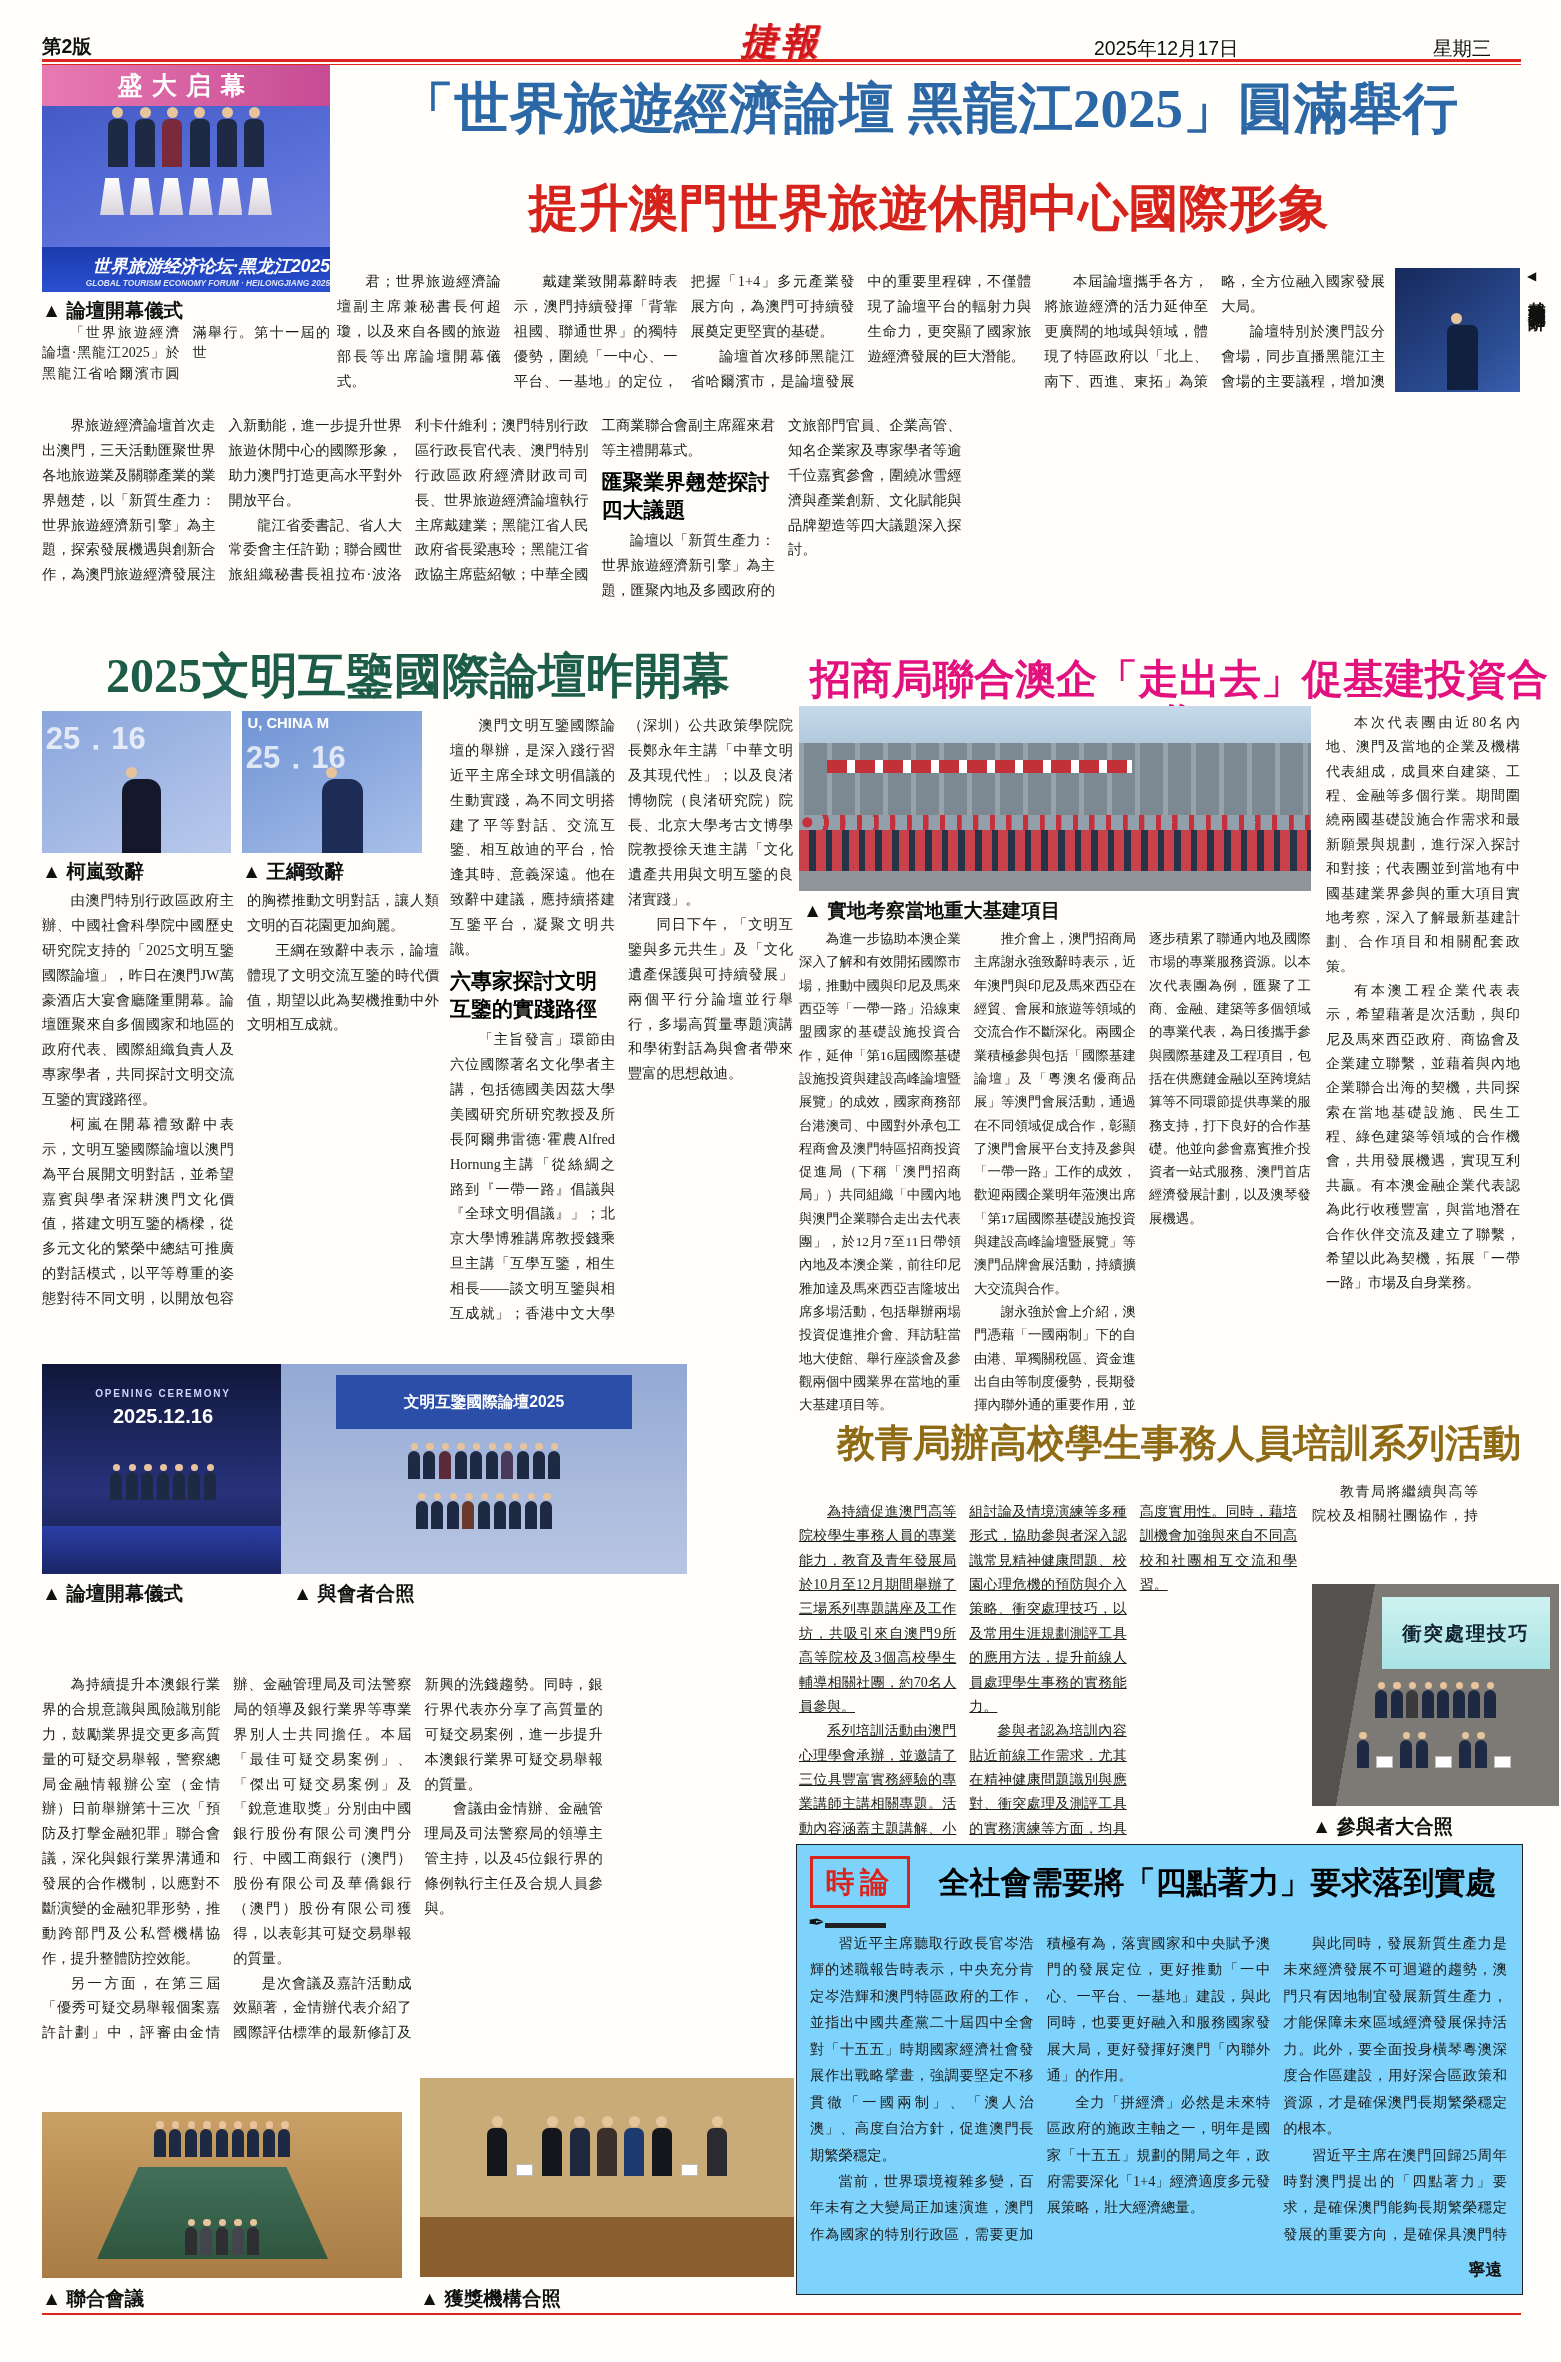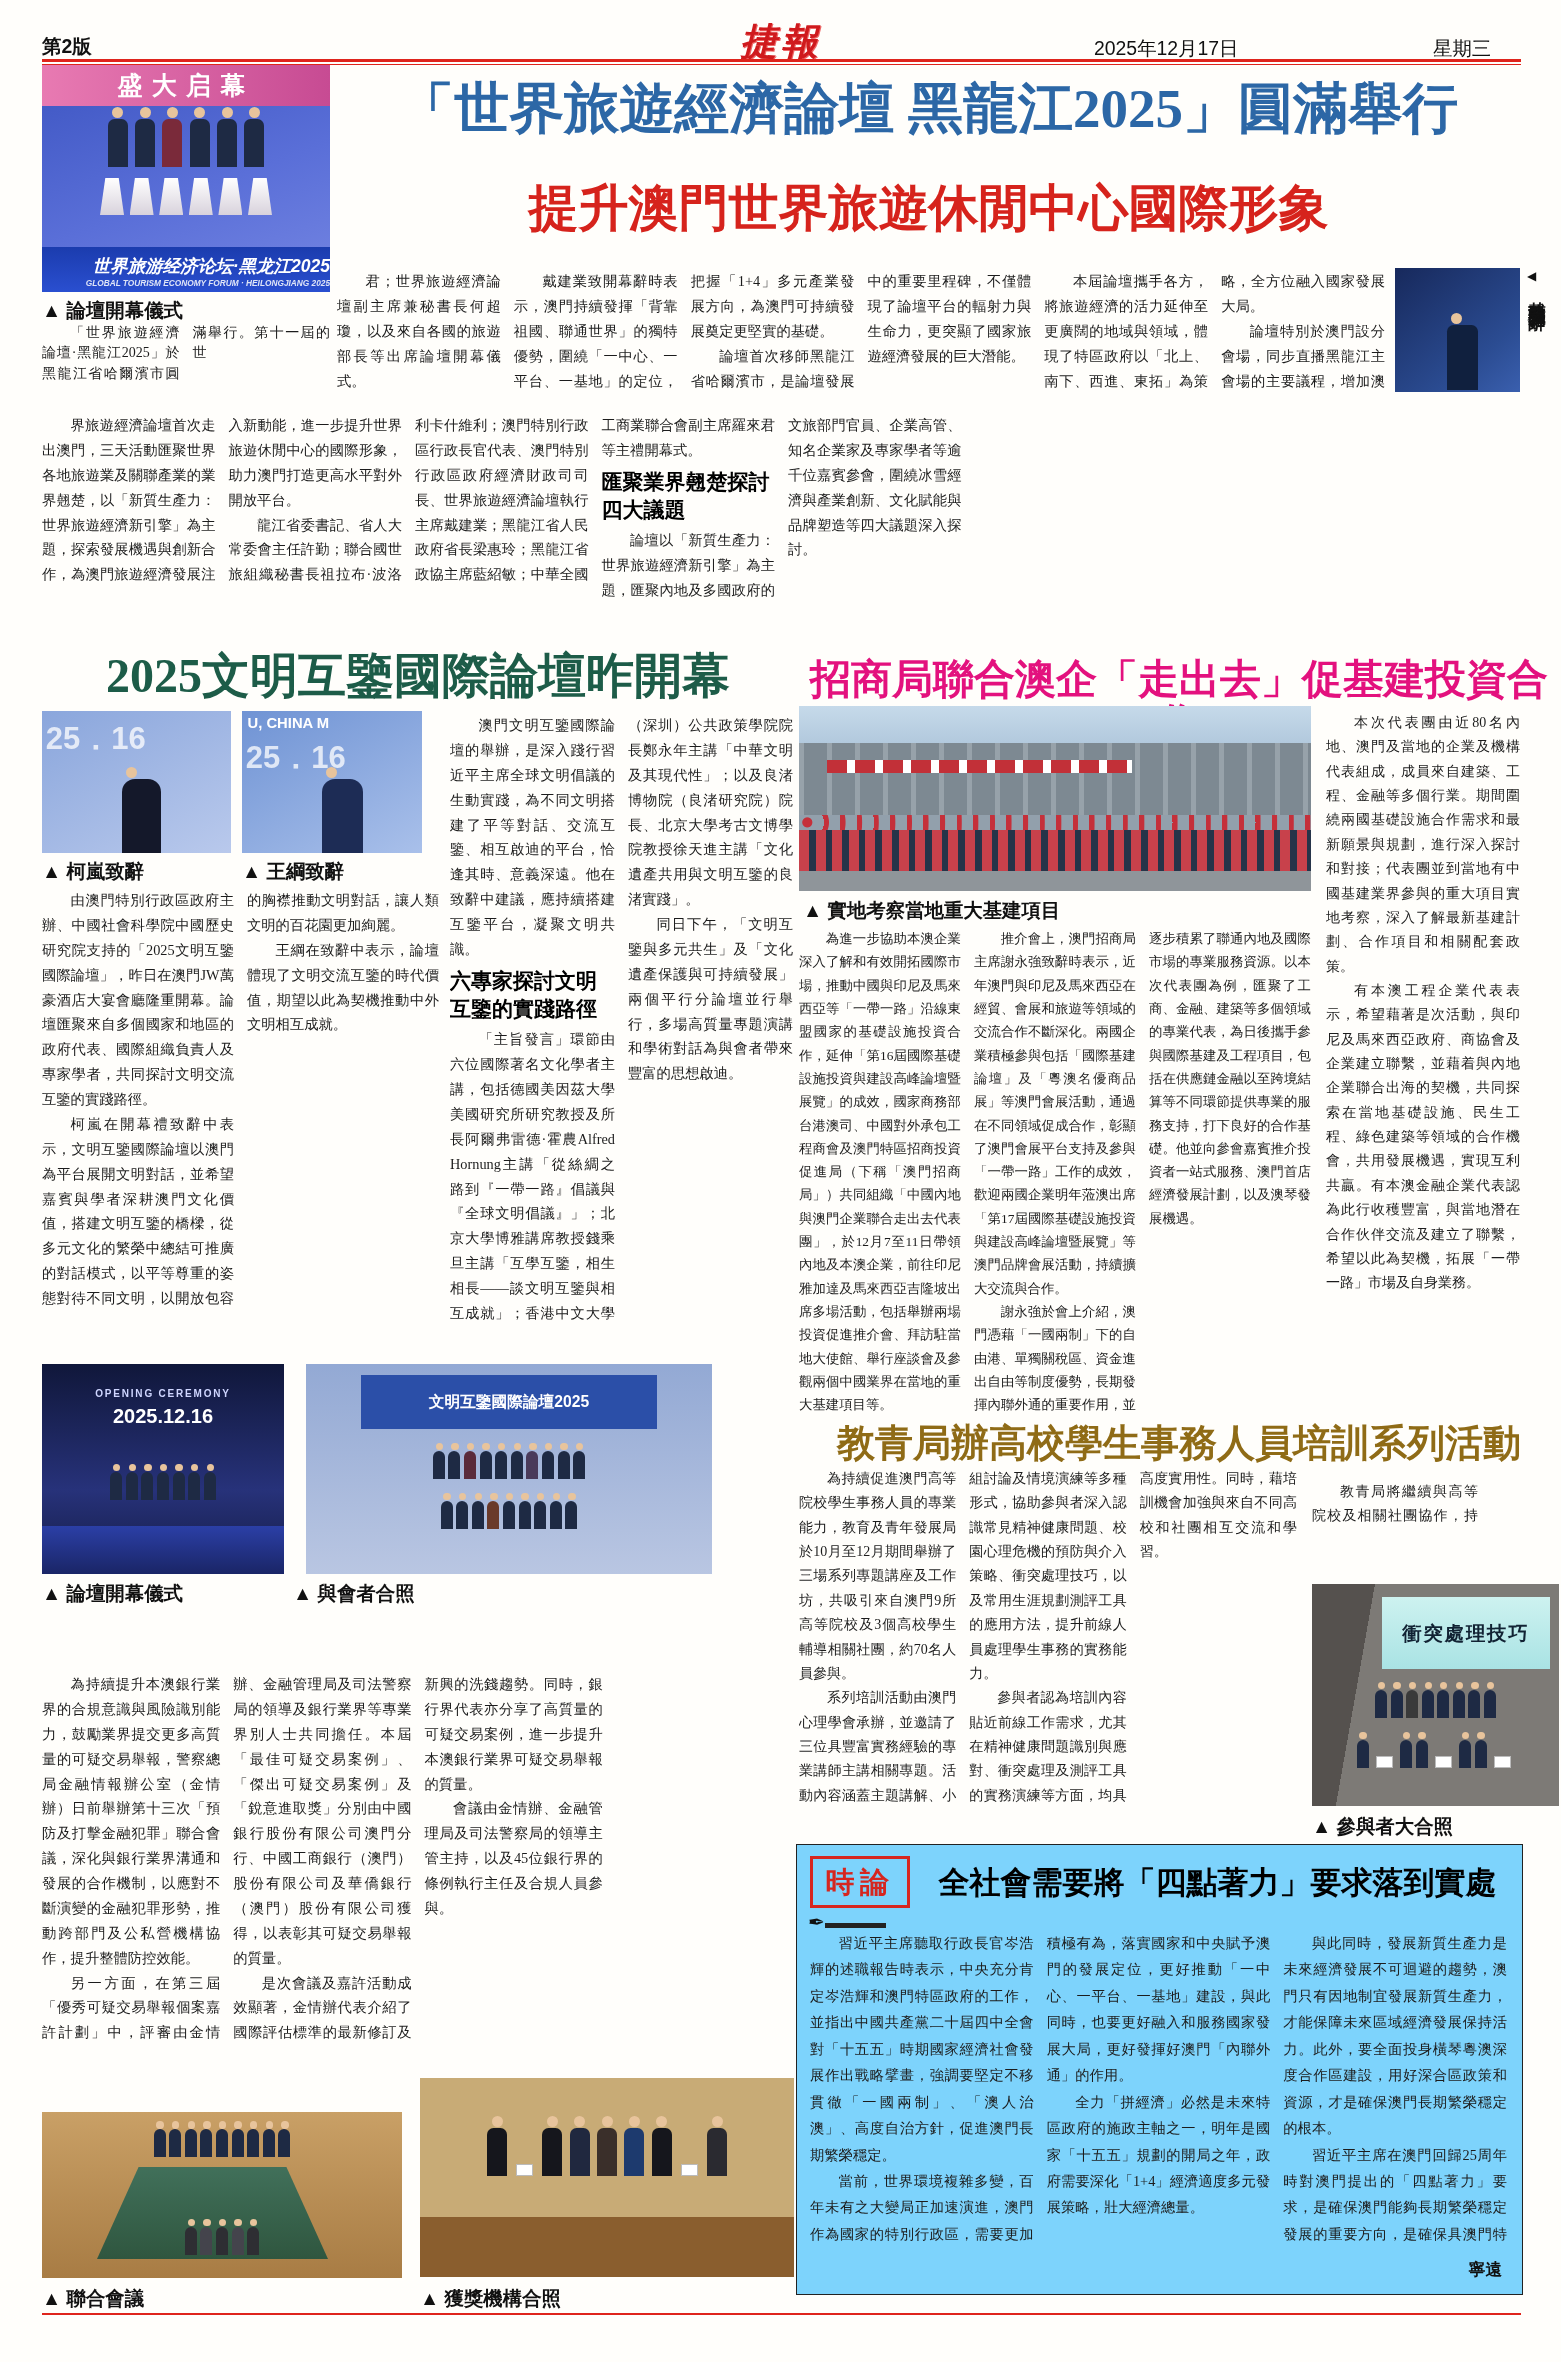--- a/index.html
+++ b/index.html
@@ -126,21 +126,21 @@
   <div class="photo" style="left:42px;top:1364px;width:242px;height:210px;background:linear-gradient(#10173a,#27327a 60%,#141b44);">
     <div class="abs" style="left:0;right:0;top:24px;text-align:center;color:#cfd6ff;font:bold 10px 'Liberation Sans',sans-serif;letter-spacing:1.8px;">OPENING CEREMONY</div>
     <div class="abs" style="left:0;right:0;top:41px;text-align:center;color:#ffffff;font:bold 20px 'Liberation Sans',sans-serif;">2025.12.16</div>
     <div class="prow" style="top:100px;">
       <i class="person sm"></i><i class="person sm"></i><i class="person sm"></i><i class="person sm"></i><i class="person sm"></i><i class="person sm"></i><i class="person sm"></i>
     </div>
     <div class="abs" style="left:0;right:0;bottom:0;height:48px;background:linear-gradient(#2b3fa6,#1a2566);"></div>
   </div>
   <div class="abs cap" style="left:42px;top:1580px;">▲ 論壇開幕儀式</div>
 
-  <div class="photo" style="left:306px;top:1364px;width:406px;height:210px;background:linear-gradient(#93a9d4,#b9c6e2);">
+  <div class="photo" style="left:281px;top:1364px;width:406px;height:210px;background:linear-gradient(#93a9d4,#b9c6e2);">
     <div class="abs" style="left:55px;top:11px;right:55px;height:54px;background:#2b4fa8;color:#fff;text-align:center;
          font:bold 15.7px 'Liberation Sans',sans-serif;line-height:54px;">文明互鑒國際論壇2025</div>
     <div class="prow" style="top:79px;">
       <i class="person sm"></i><i class="person sm"></i><i class="person sm" style="background:#5a2a3a"></i><i class="person sm"></i><i class="person sm"></i><i class="person sm"></i><i class="person sm" style="background:#4a3a5a"></i><i class="person sm"></i><i class="person sm"></i><i class="person sm"></i>
     </div>
     <div class="prow" style="top:129px;">
       <i class="person sm"></i><i class="person sm"></i><i class="person sm"></i><i class="person sm" style="background:#6a3a2a"></i><i class="person sm"></i><i class="person sm"></i><i class="person sm"></i><i class="person sm"></i><i class="person sm"></i>
     </div>
   </div>
   <div class="abs cap" style="left:293px;top:1580px;">▲ 與會者合照</div>
@@ -164,21 +164,21 @@
       <p>有本澳工程企業代表表示，希望藉著是次活動，與印尼及馬來西亞政府、商協會及企業建立聯繫，並藉着與內地企業聯合出海的契機，共同探索在當地基礎設施、民生工程、綠色建築等領域的合作機會，共用發展機遇，實現互利共贏。有本澳金融企業代表認為此行收穫豐富，與當地潛在合作伙伴交流及建立了聯繫，希望以此為契機，拓展「一帶一路」市場及自身業務。</p>
     </div>
   <div class="abs body-text" style="left:799px;top:927px;width:512px;height:495px;columns:3;font-size:13.4px;">
       <p>為進一步協助本澳企業深入了解和有效開拓國際市場，推動中國與印尼及馬來西亞等「一帶一路」沿線東盟國家的基礎設施投資合作，延伸「第16屆國際基礎設施投資與建設高峰論壇暨展覽」的成效，國家商務部台港澳司、中國對外承包工程商會及澳門特區招商投資促進局（下稱「澳門招商局」）共同組織「中國內地與澳門企業聯合走出去代表團」，於12月7至11日帶領內地及本澳企業，前往印尼雅加達及馬來西亞吉隆坡出席多場活動，包括舉辦兩場投資促進推介會、拜訪駐當地大使館、舉行座談會及參觀兩個中國業界在當地的重大基建項目等。</p>
       <p>推介會上，澳門招商局主席謝永強致辭時表示，近年澳門與印尼及馬來西亞在經貿、會展和旅遊等領域的交流合作不斷深化。兩國企業積極參與包括「國際基建論壇」及「粵澳名優商品展」等澳門會展活動，通過在不同領域促成合作，彰顯了澳門會展平台支持及參與「一帶一路」工作的成效，歡迎兩國企業明年蒞澳出席「第17屆國際基礎設施投資與建設高峰論壇暨展覽」等澳門品牌會展活動，持續擴大交流與合作。</p>
       <p>謝永強於會上介紹，澳門憑藉「一國兩制」下的自由港、單獨關稅區、資金進出自由等制度優勢，長期發揮內聯外通的重要作用，並逐步積累了聯通內地及國際市場的專業服務資源。以本次代表團為例，匯聚了工商、金融、建築等多個領域的專業代表，為日後攜手參與國際基建及工程項目，包括在供應鏈金融以至跨境結算等不同環節提供專業的服務支持，打下良好的合作基礎。他並向參會嘉賓推介投資者一站式服務、澳門首店經濟發展計劃，以及澳琴發展機遇。</p>
     </div>
 
   <div class="abs hl" style="left:799px;top:1423px;width:760px;font-size:38px;color:#8f6b16;">教青局辦高校學生事務人員培訓系列活動</div>
 
-  <div class="abs body-text" style="left:799px;top:1467px;width:498px;height:351px;columns:3;font-size:14px;">
+  <div class="abs body-text" style="left:799px;top:1500px;width:498px;height:351px;columns:3;font-size:14px;text-decoration:underline;">
       <p>為持續促進澳門高等院校學生事務人員的專業能力，教育及青年發展局於10月至12月期間舉辦了三場系列專題講座及工作坊，共吸引來自澳門9所高等院校及3個高校學生輔導相關社團，約70名人員參與。</p>
       <p>系列培訓活動由澳門心理學會承辦，並邀請了三位具豐富實務經驗的專業講師主講相關專題。活動內容涵蓋主題講解、小組討論及情境演練等多種形式，協助參與者深入認識常見精神健康問題、校園心理危機的預防與介入策略、衝突處理技巧，以及常用生涯規劃測評工具的應用方法，提升前線人員處理學生事務的實務能力。</p>
       <p>參與者認為培訓內容貼近前線工作需求，尤其在精神健康問題識別與應對、衝突處理及測評工具的實務演練等方面，均具高度實用性。同時，藉培訓機會加強與來自不同高校和社團相互交流和學習。</p>
     </div>
   <div class="abs body-text" style="left:1312px;top:1480px;width:166px;height:96px;columns:1;font-size:14px;">
       <p>教青局將繼續與高等院校及相關社團協作，持續優化培訓內容，共建積極正向的校園環境。</p>
     </div>
 
   <div class="photo" style="left:1312px;top:1584px;width:247px;height:222px;background:linear-gradient(100deg,#55514e 0 22%,#7d7a76 22% 100%);">
     <div class="abs" style="left:70px;top:13px;right:9.2px;height:72px;background:linear-gradient(#cdf2f0,#a9e3e4);color:#123;

